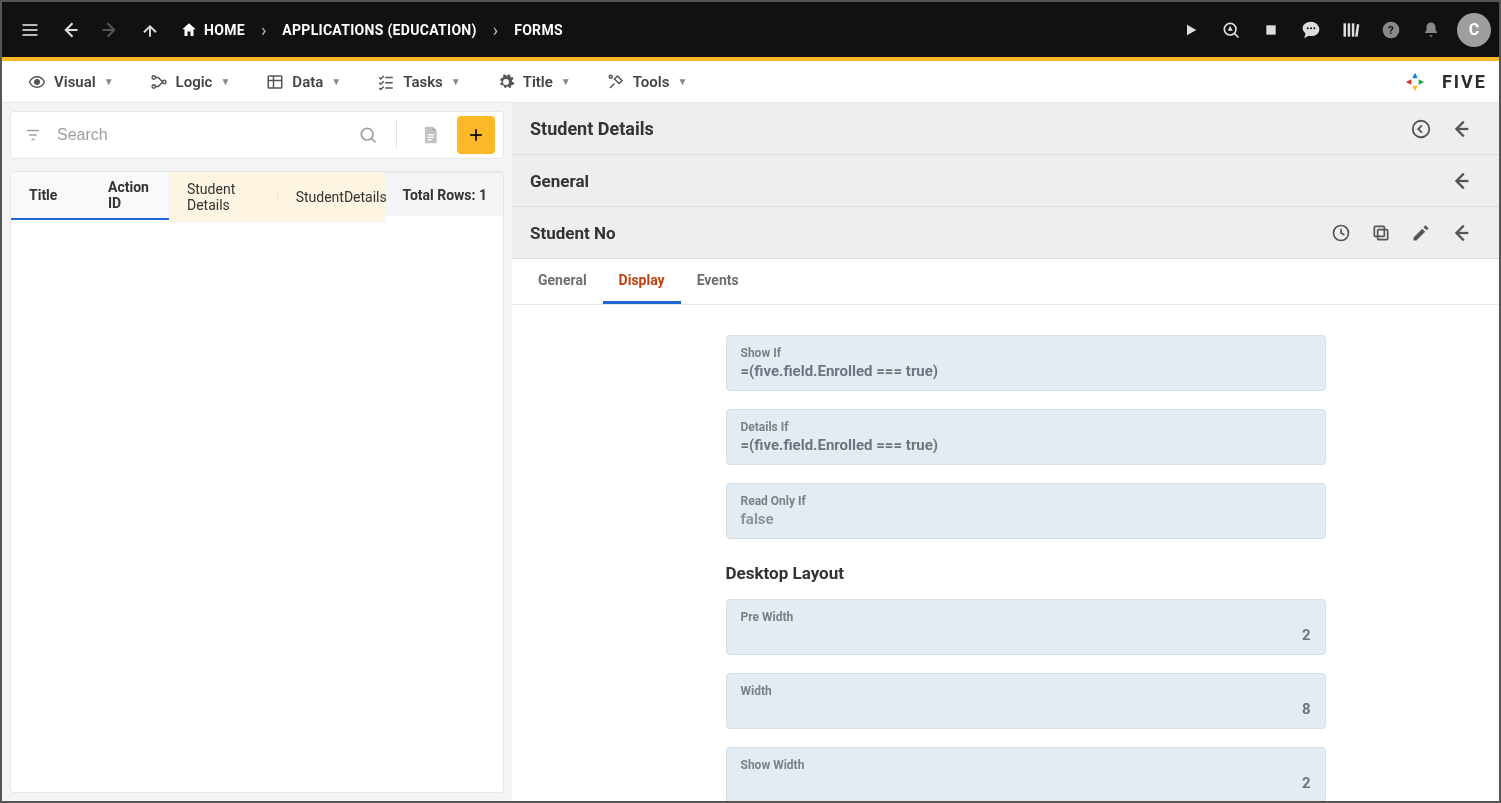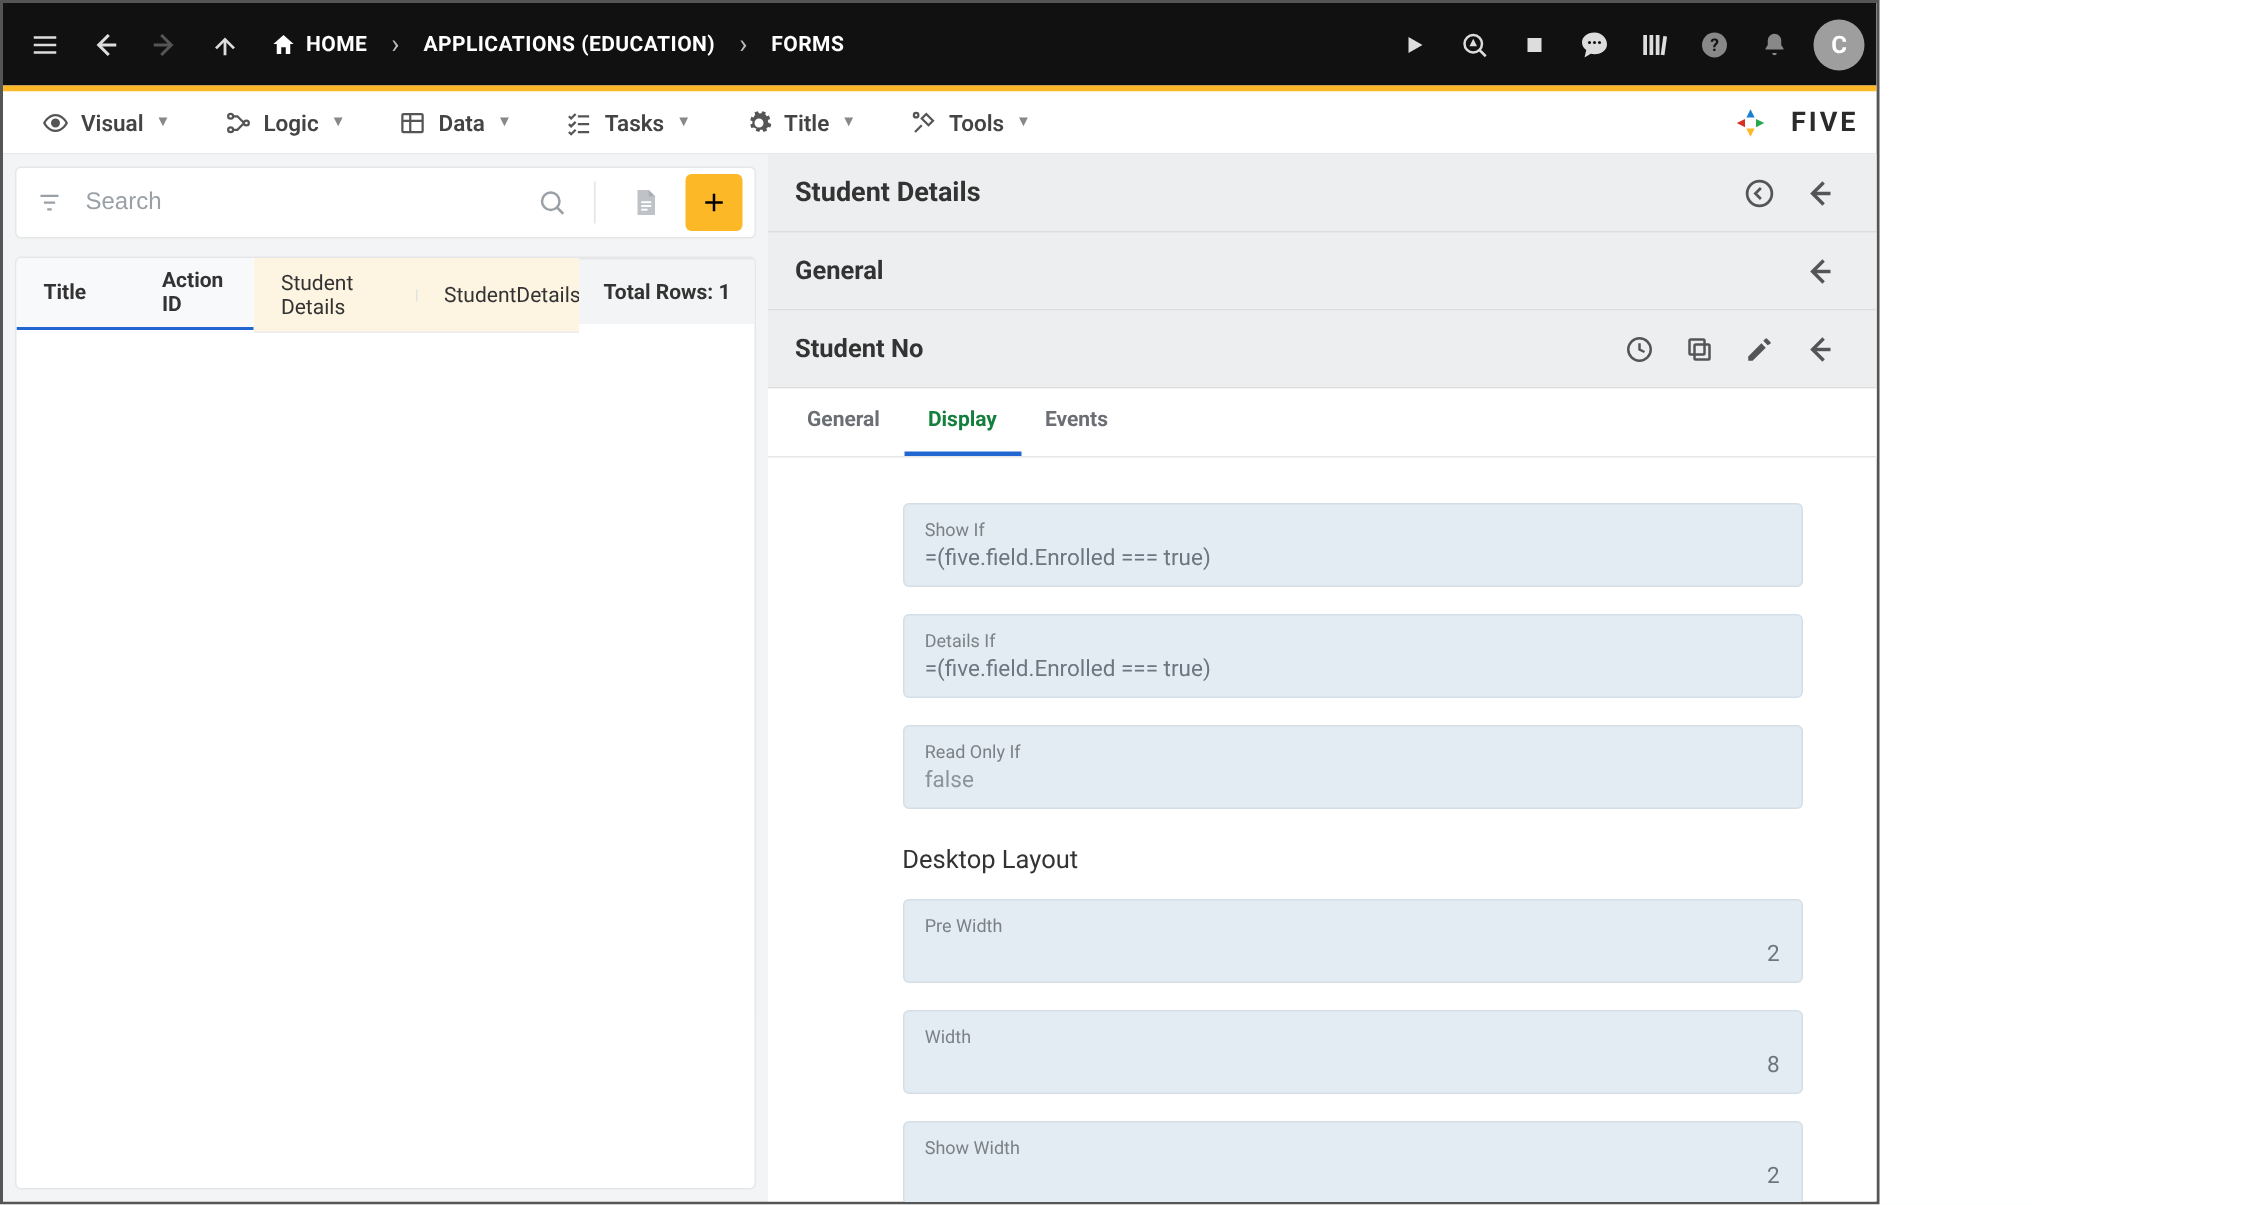--- a/index.html
+++ b/index.html
@@ -1,17 +1,17 @@
 <!DOCTYPE html>
 <html><head>
 <meta charset="utf-8">
 <style>
   * { box-sizing: border-box; }
   html, body { margin: 0; padding: 0; height: 100%; font-family: -apple-system, BlinkMacSystemFont, "Segoe UI", Roboto, Arial, sans-serif; background: #fff; color: #333; }
-  .app { width: 1253px; height: 803px; border: 2px solid #555; display: flex; flex-direction: column; overflow: hidden; background: #fff; }
+  .app { width: 1501px; height: 803px; border: 2px solid #555; display: flex; flex-direction: column; overflow: hidden; background: #fff; }
 
   
   .topbar { height: 55px; background: #111; color: #fff; display: flex; align-items: center; padding: 0 8px; }
   .topbar .ico-btn { width: 40px; height: 40px; display: flex; align-items: center; justify-content: center; color: #ddd; cursor: pointer; }
   .topbar .ico-btn.disabled { color: #555; cursor: default; }
   .topbar .crumb { display: flex; align-items: center; gap: 6px; padding: 0 10px; font-weight: 700; font-size: 14px; letter-spacing: .3px; cursor: pointer; }
   .topbar .chev { color: #bbb; padding: 0 6px; font-size: 18px; }
   .topbar .spacer { flex: 1; }
   .avatar { width: 34px; height: 34px; border-radius: 50%; background: #9e9e9e; color: #fff; display: flex; align-items: center; justify-content: center; font-weight: 700; margin-left: 6px; cursor: pointer; }
   .accent-strip { height: 4px; background: #fcb827; }
@@ -50,24 +50,24 @@
 
   
   .right { flex: 1; display: flex; flex-direction: column; min-width: 0; background: #f3f4f5; }
   .section-hdr { height: 52px; background: #eceeef; display: flex; align-items: center; padding: 0 18px; border-bottom: 1px solid #ddd; }
   .section-hdr .title { font-size: 18px; font-weight: 700; color: #333; flex: 1; }
   .section-hdr .hdr-ico { width: 40px; height: 40px; display: flex; align-items: center; justify-content: center; color: #555; cursor: pointer; }
   .section-hdr.sub .title { font-size: 17px; font-weight: 700; }
 
   .tabs { height: 46px; background: #fff; display: flex; align-items: stretch; padding: 0 10px; border-bottom: 1px solid #e7e7e7; }
   .tab { padding: 0 16px; display: flex; align-items: center; font-size: 14px; font-weight: 700; color: #6b6f73; cursor: pointer; border-bottom: 3px solid transparent; }
-  .tab.active { color: #15803d; border-bottom-color: #2166d1; }
+  .tab.active { color: #c2410c; border-bottom-color: #2166d1; }
 
   .form-area-wrap { flex: 1; overflow: hidden; position: relative; background: #fff; }
-  .form-area { position: absolute; inset: 0; overflow-y: auto; padding: 30px 0 30px 0; }
+  .form-area { position: absolute; inset: 0; overflow-y: auto; padding: 30px 0 30px 0; font-weight: bold; }
   .form-area::-webkit-scrollbar { width: 14px; }
   .form-area::-webkit-scrollbar-thumb { background: #b6b9bc; border-radius: 7px; }
   .form-area::-webkit-scrollbar-track { background: #f0f1f2; }
 
   .form-col { max-width: 640px; margin: 0 auto; padding-left: 40px; }
   .fld { background: #e4ecf3; border: 1px solid #d4dee7; border-radius: 4px; padding: 10px 14px 8px 14px; margin-bottom: 18px; }
   .fld .lab { font-size: 12px; color: #7a8288; margin-bottom: 2px; }
   .fld .val { font-size: 15px; color: #6b7681; min-height: 20px; }
   .fld .val.placeholder { color: #8a949c; }
   .fld.right .val { text-align: right; }

